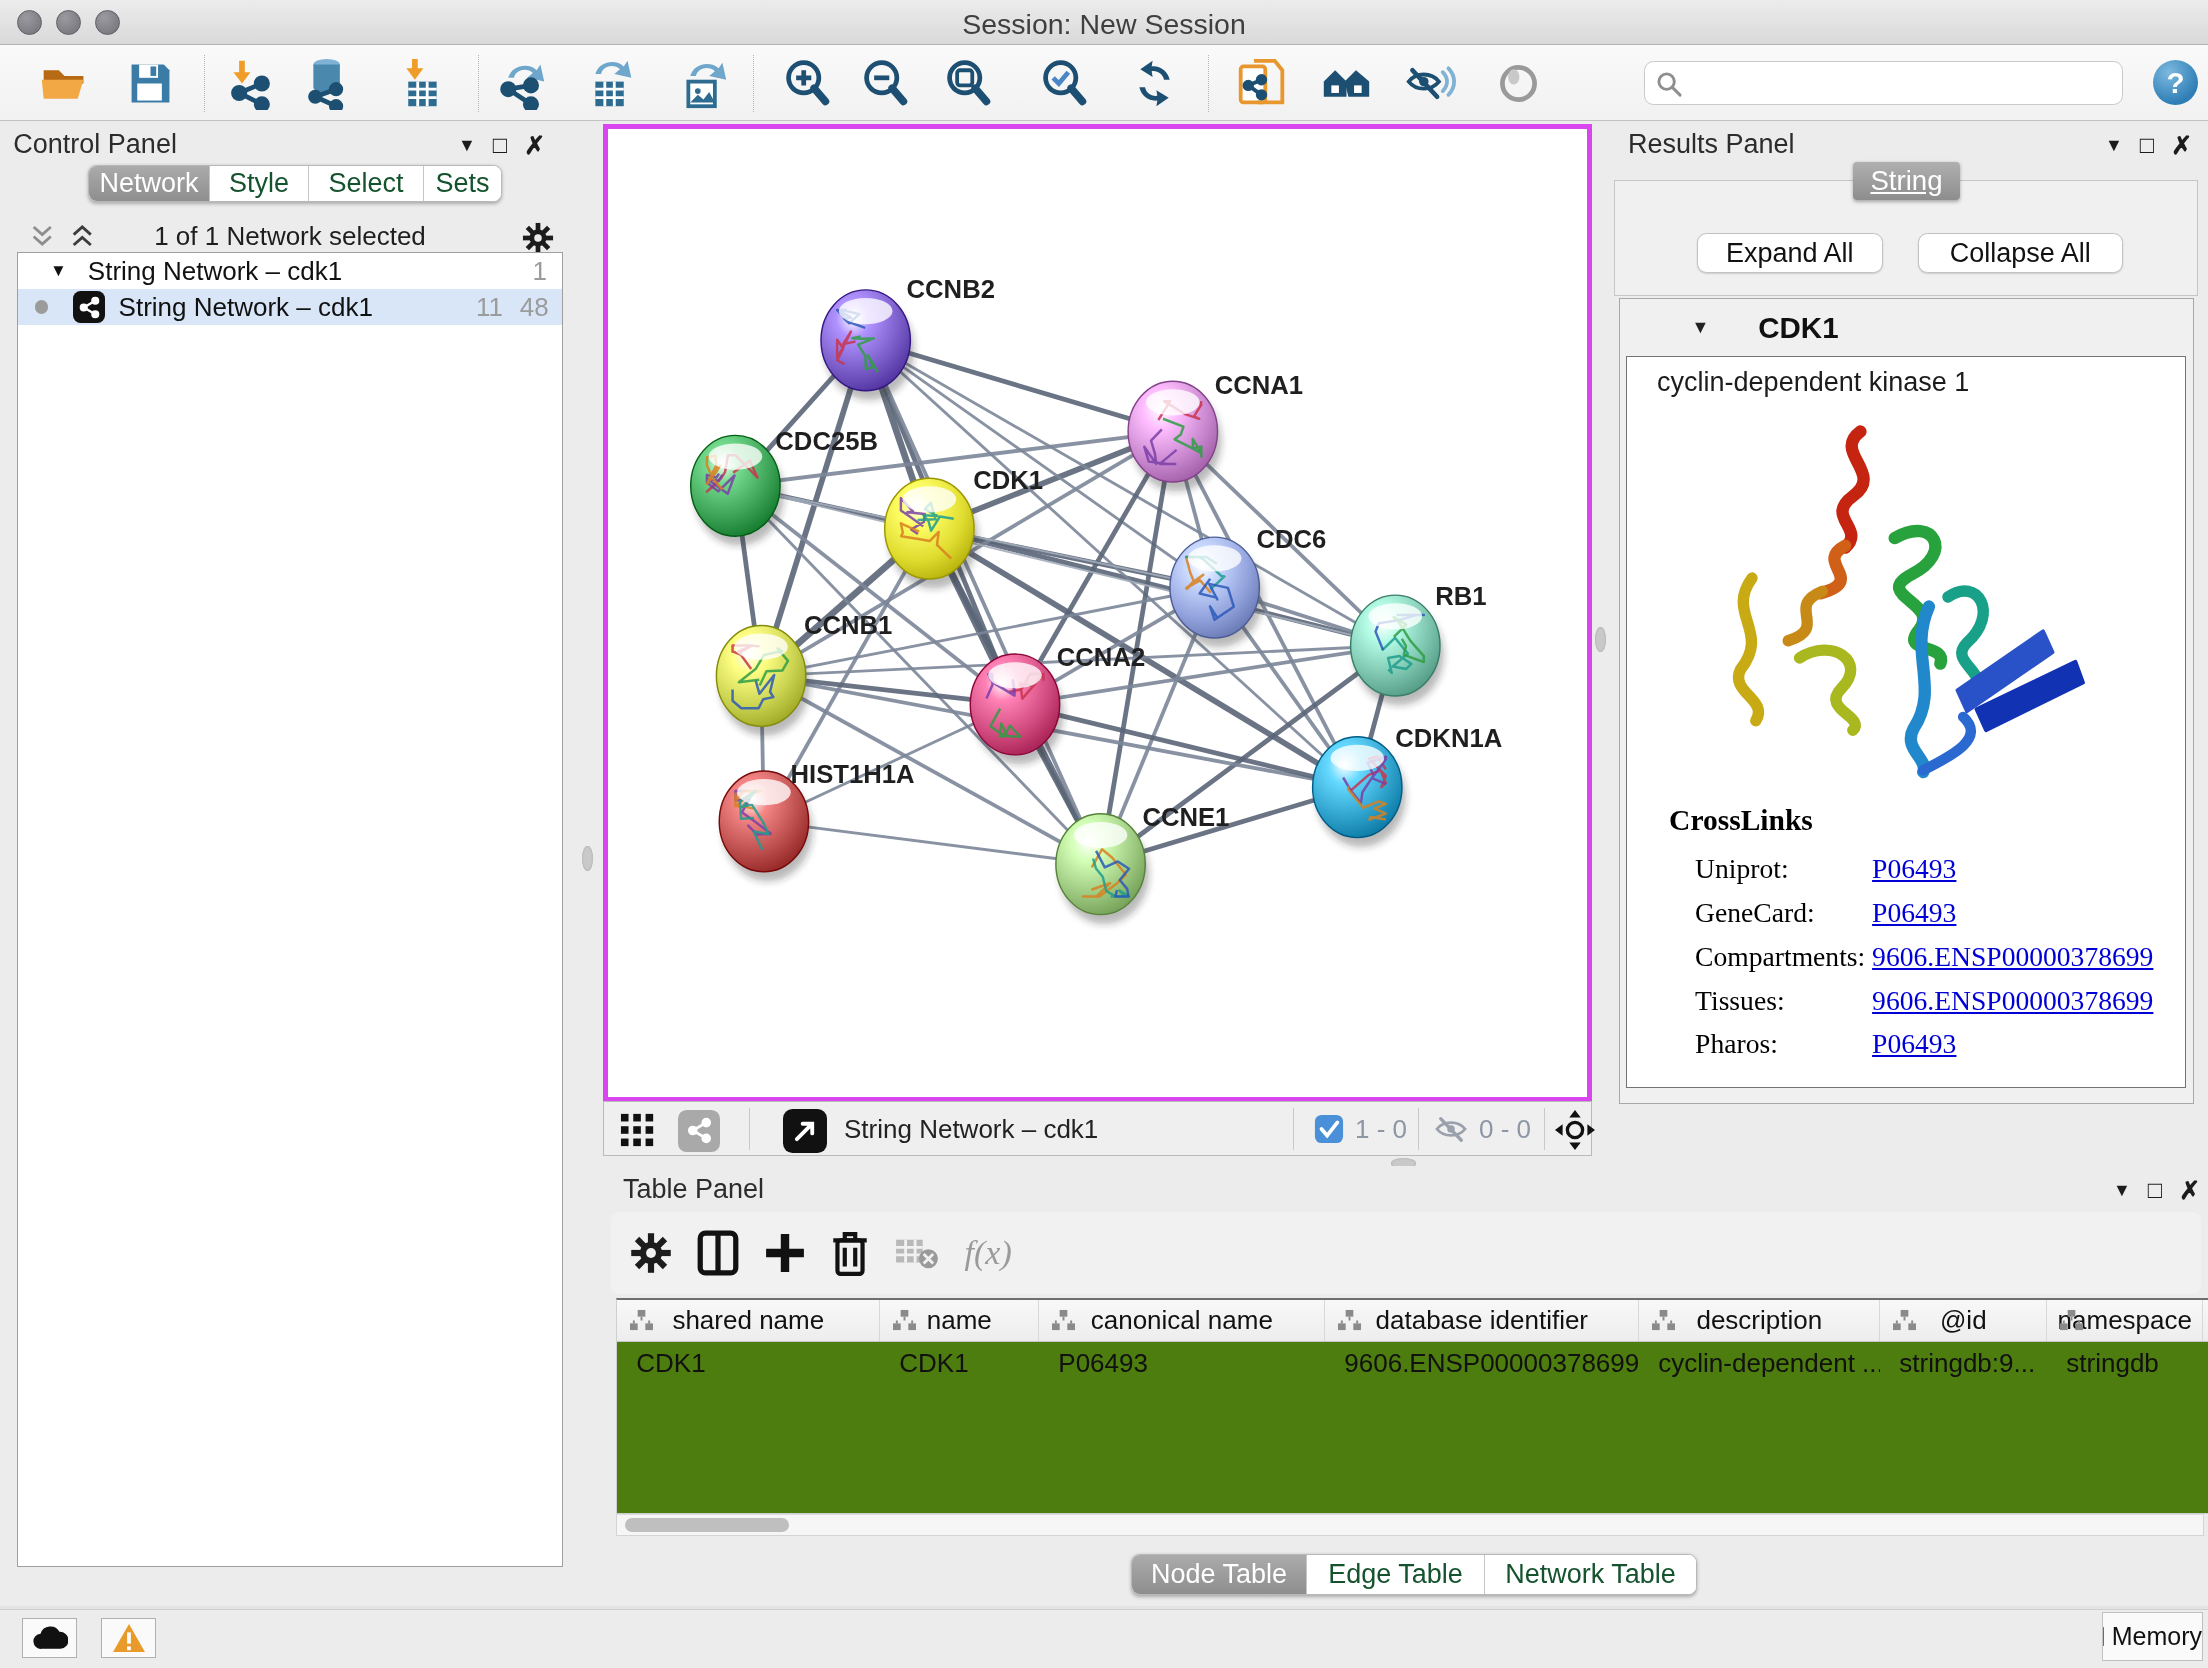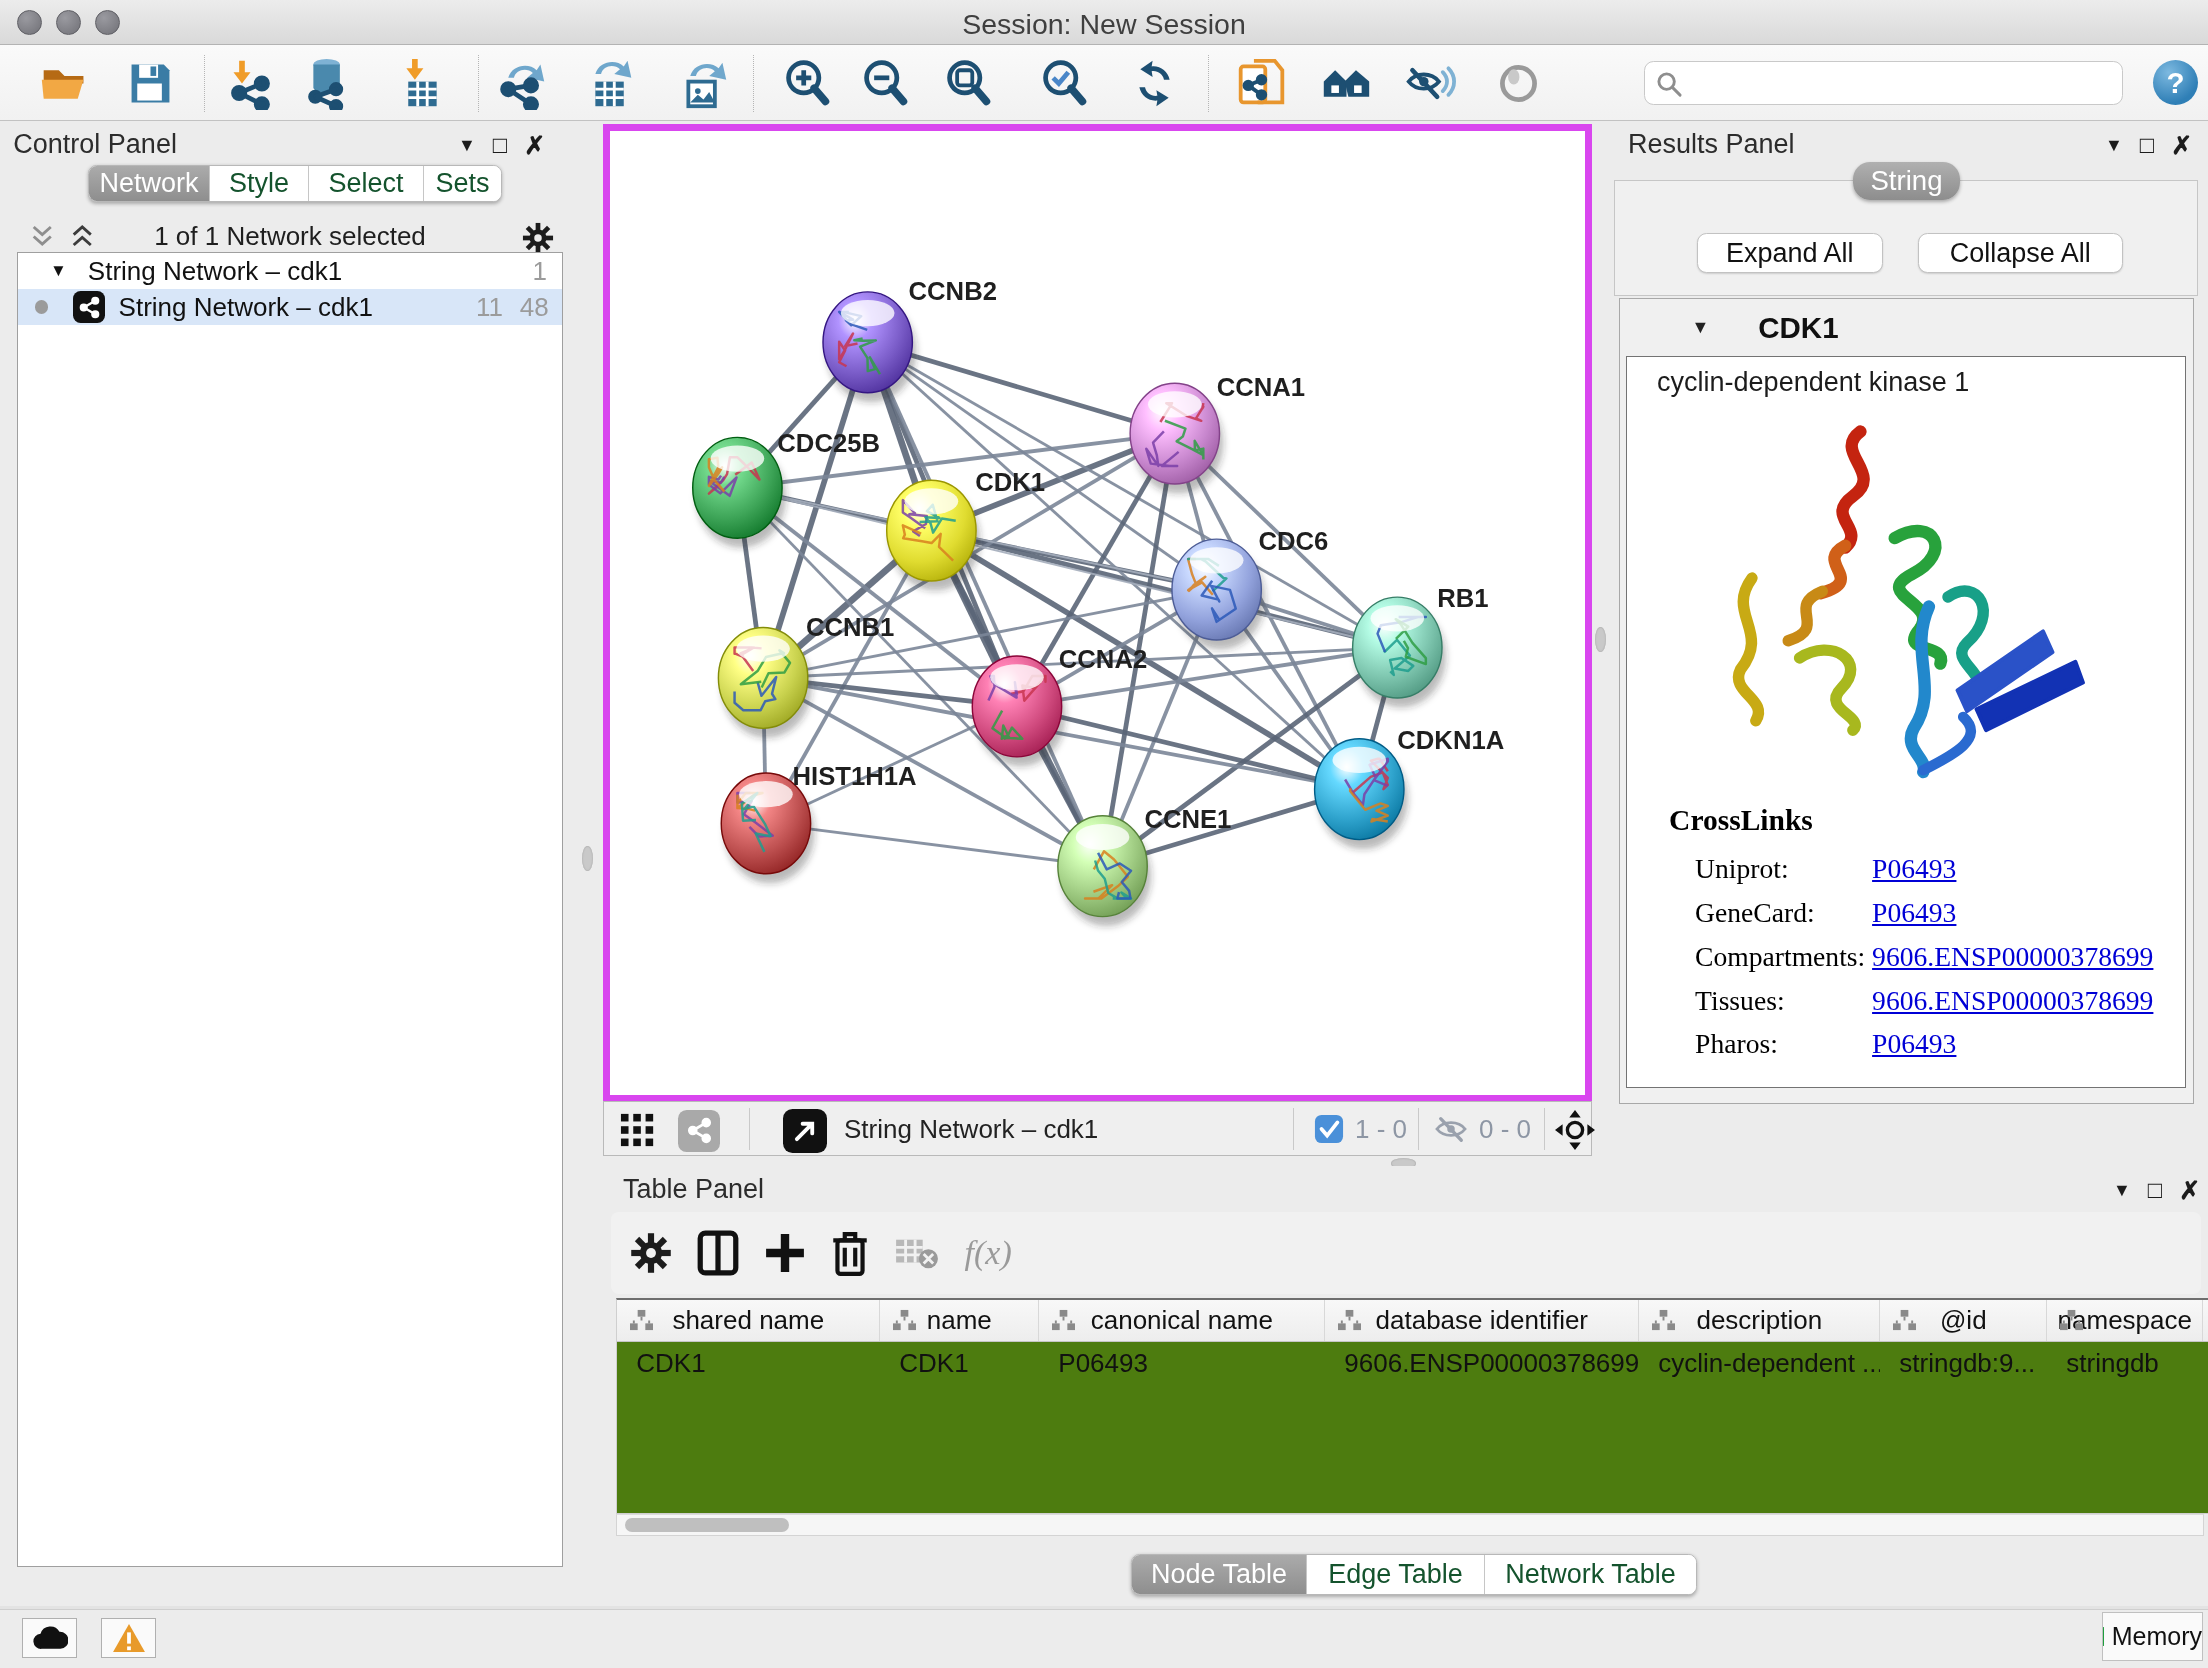--- a/index.html
+++ b/index.html
@@ -70,35 +70,35 @@
   .tree-row .t-count { position:absolute; right:15px; color:#9b9b9b; }
   .tree-row.child { background:#d8e6f8; }
   .tree-row.child .dot { width:13.3px; height:13.3px; border-radius:50%; background:#9b9b9b; margin-left:17px; }
   .tree-row.child .appicon { width:32px; height:32px; border-radius:7.6px; background:#111; margin-left:25px;
     display:flex; align-items:center; justify-content:center; }
   .tree-row.child .t-label { margin-left:13.3px; }
   .tree-row.child .n1 { position:absolute; right:59px; color:#9b9b9b; }
   .tree-row.child .n2 { position:absolute; right:13.3px; color:#9b9b9b; }
 
   
-  .canvas-area { left:603px; top:124px; width:989px; height:978px; background:#fff; border:7px solid #d946ef; }
+  .canvas-area { left:603px; top:124px; width:989px; height:978px; background:#fff; border:5px solid #d946ef; }
   .net-toolbar { left:603px; top:1101px; width:989px; height:55px; background:#efefef;
     border:1px solid #b9b9b9; }
   .nt-sep { position:absolute; top:5.7px; height:42px; width:0; border-left:1px solid #c9c9c9; }
   .nt-title { position:absolute; left:240px; top:12.4px; font-size:26px; color:#222; }
   .nt-count { position:absolute; top:12.4px; font-size:26px; color:#8d96a4; }
   .splitter-dot { background:#c9c9c9; border-radius:50%; box-shadow: inset 0 0 1.9px #9a9a9a; }
 
   
   .results-panel { left:1607px; top:121px; width:601px; height:1484px; background:#ececec; }
   .rp-header { left:21px; top:7.6px; }
   .rp-hicons { position:absolute; left:498px; top:9.5px; }
-  .rp-tab { position:absolute; left:246px; top:41px; width:107px; height:38px; border-radius:17px;
+  .rp-tab { position:absolute; left:246px; top:41px; width:107px; height:38px; border-radius:4px;
     background: linear-gradient(#b0b0b0,#8d8d8d); color:#fff; font-size:27.6px;
-    display:flex; align-items:center; justify-content:center; box-shadow:0 1.9px 3.8px rgba(0,0,0,.3); z-index:3; }
+    display:flex; align-items:center; justify-content:center; box-shadow:0 1.9px 3.8px rgba(0,0,0,.3); z-index:3;text-decoration:underline; }
   .rp-box1 { position:absolute; left:6.7px; top:59px; width:584px; height:116px; background:#f0f0f0;
     border:1px solid #c6c6c6; }
   .rp-btn { position:absolute; top:52px; height:40px; background:#fff; border:1px solid #c2c2c2;
     border-radius:9.5px; font-size:27px; color:#111; display:flex; align-items:center; justify-content:center;
     box-shadow:0 1px 1.9px rgba(0,0,0,.15); }
   .rp-box2 { position:absolute; left:12.4px; top:177px; width:575px; height:806px; background:#f0f0f0;
     border:1.9px solid #a8a8a8; }
   .rp2-head { position:absolute; left:0; top:0; width:100%; height:57px; display:flex; align-items:center; }
   .rp2-caret { margin-left:71px; font-size:18px; }
   .rp2-name { margin-left:49px; font-size:29.5px; font-weight:bold; color:#111; }

